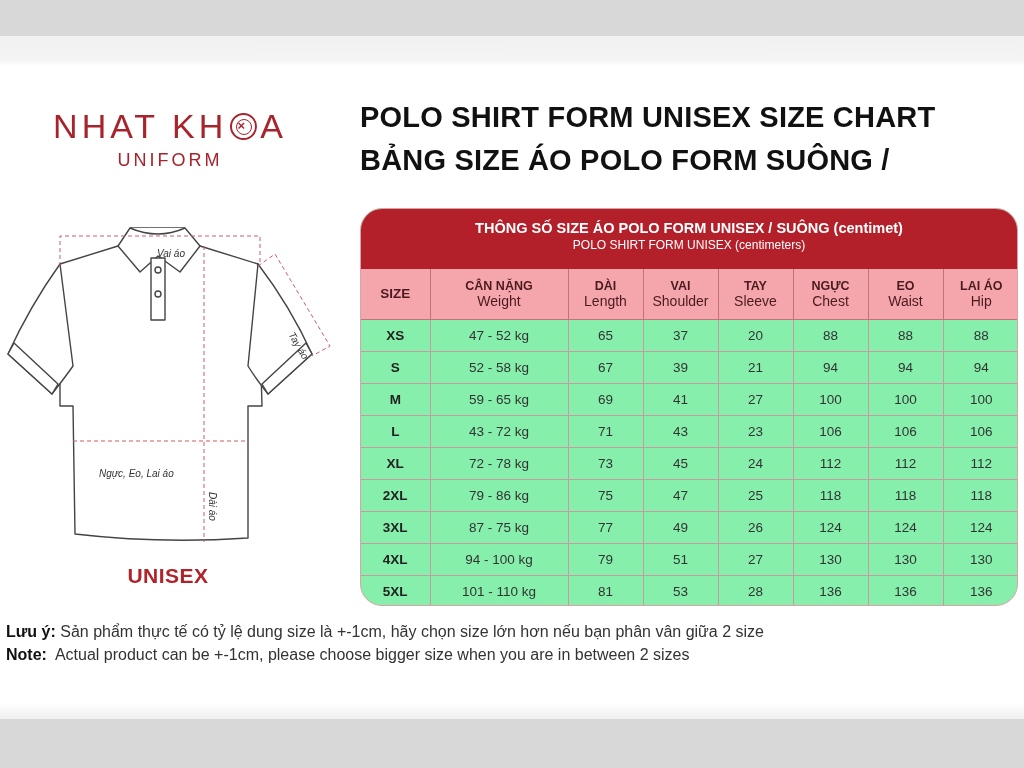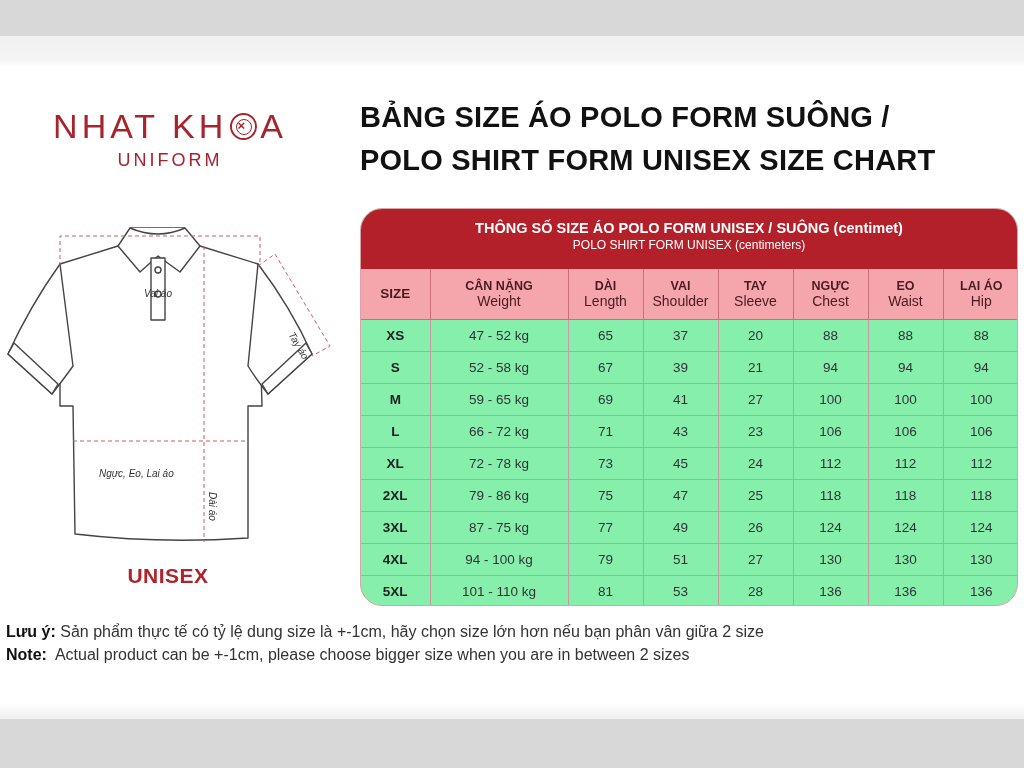--- a/index.html
+++ b/index.html
@@ -57,22 +57,22 @@
   <div class="logo">
     <div class="logo-main">
       <span>NHAT KH</span>
         <span class="logo-button"></span>
         <span>A</span>
     </div>
     <div class="logo-sub">UNIFORM</div>
   </div>
 
   <div class="title">
+    <div>POLO SHIRT FORM UNISEX SIZE CHART</div>
     <div>BẢNG SIZE ÁO POLO FORM SUÔNG /</div>
-    <div>POLO SHIRT FORM UNISEX SIZE CHART</div>
   </div>
 
   <div class="diagram">
     <svg width="340" height="360" viewBox="0 0 340 360">
       <g fill="#fff" stroke="#444" stroke-width="1.4" stroke-linejoin="round">
 
         <path d="M60 58 L118 40 L200 40 L258 58 L262 200 L248 200 L248 332 Q160 338 75 328 L73 200 L60 200 Z"></path>
 
         <path d="M60 58 Q30 100 8 148 L52 188 Q66 170 73 160 Z"></path>
         <path d="M8 148 L14 137 L58 178 L52 188 Z"></path>
@@ -87,21 +87,21 @@
         <circle cx="158" cy="64" r="3"></circle>
         <circle cx="158" cy="88" r="3"></circle>
       </g>
       <g fill="none" stroke="#d05a64" stroke-width="1" stroke-dasharray="4,3">
         <path d="M60 60 L60 30 L260 30 L260 58"></path>
         <path d="M258 60 L275 48 L330 140 L312 150"></path>
         <path d="M73 235 L248 235"></path>
         <path d="M204 40 L204 336"></path>
       </g>
     </svg>
-    <div class="dlabel" style="left:144px; top:42px;margin-top:40px;">Vai áo</div>
+    <div class="dlabel" style="left:157px; top:42px;">Vai áo</div>
     <div class="dlabel" style="left:296px; top:124px; transform: rotate(60deg); transform-origin: left top;">Tay áo</div>
     <div class="dlabel" style="left:99px; top:222px;margin-top:40px;">Ngực, Eo, Lai áo</div>
     <div class="dlabel" style="left:218px; top:286px; transform: rotate(90deg); transform-origin: left top;">Dài áo</div>
   </div>
   <div class="unisex">UNISEX</div>
 
   <div class="table-wrap">
     <div class="table-title">
       <div class="t1">THÔNG SỐ SIZE ÁO POLO FORM UNISEX / SUÔNG (centimet)</div>
       <div class="t2">POLO SHIRT FORM UNISEX (centimeters)</div>
@@ -178,21 +178,21 @@
             <td>59 - 65 kg</td>
             <td>69</td>
             <td>41</td>
             <td>27</td>
             <td>100</td>
             <td>100</td>
             <td>100</td>
           </tr>
           <tr>
             <td class="size">L</td>
-            <td>66 - 72 kg</td>
+            <td>43 - 72 kg</td>
             <td>71</td>
             <td>43</td>
             <td>23</td>
             <td>106</td>
             <td>106</td>
             <td>106</td>
           </tr>
           <tr>
             <td class="size">XL</td>
             <td>72 - 78 kg</td>

